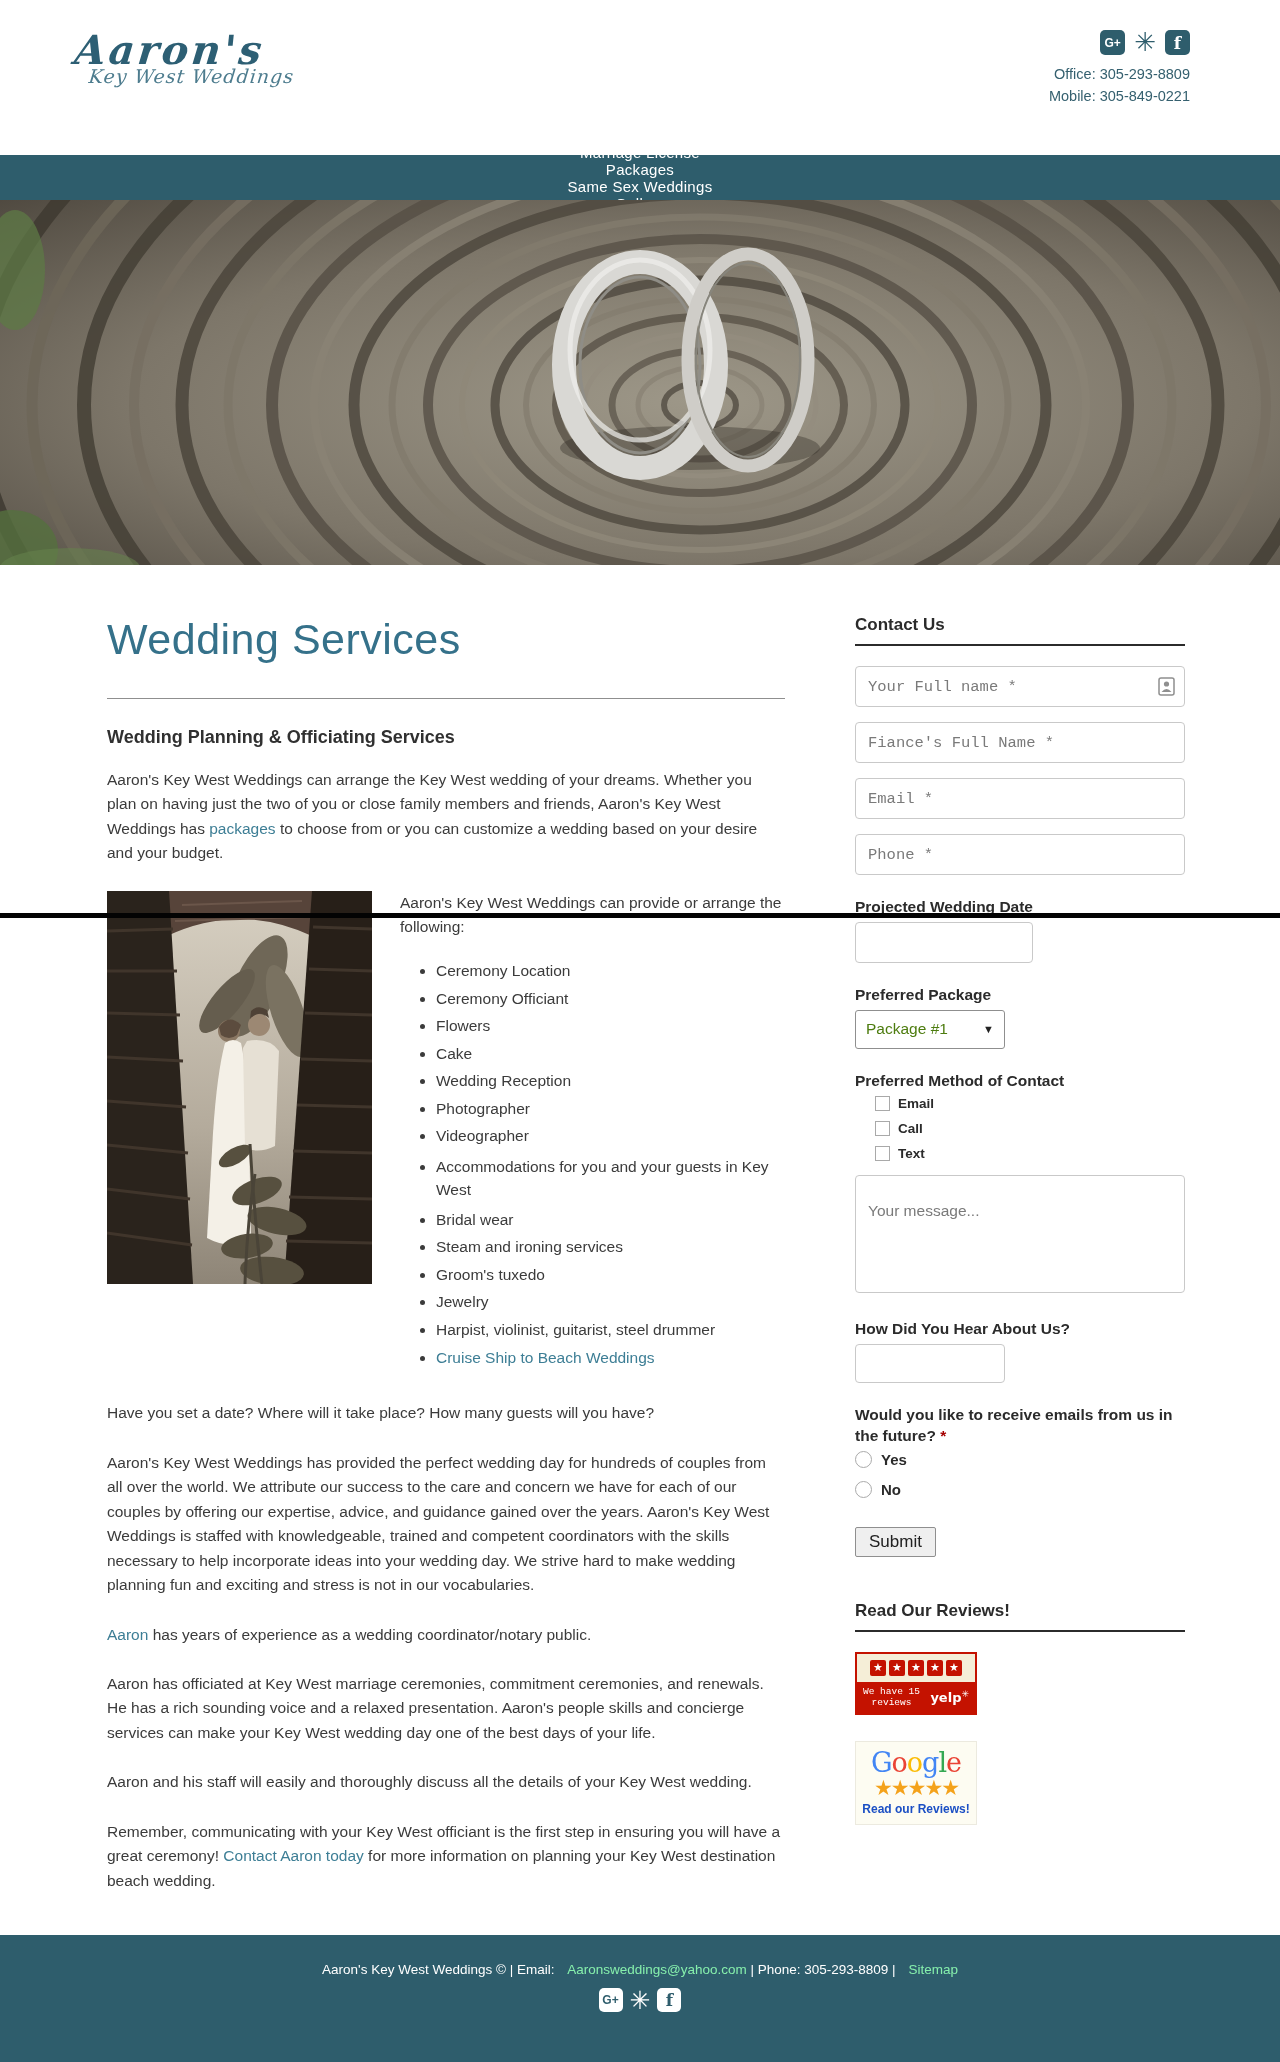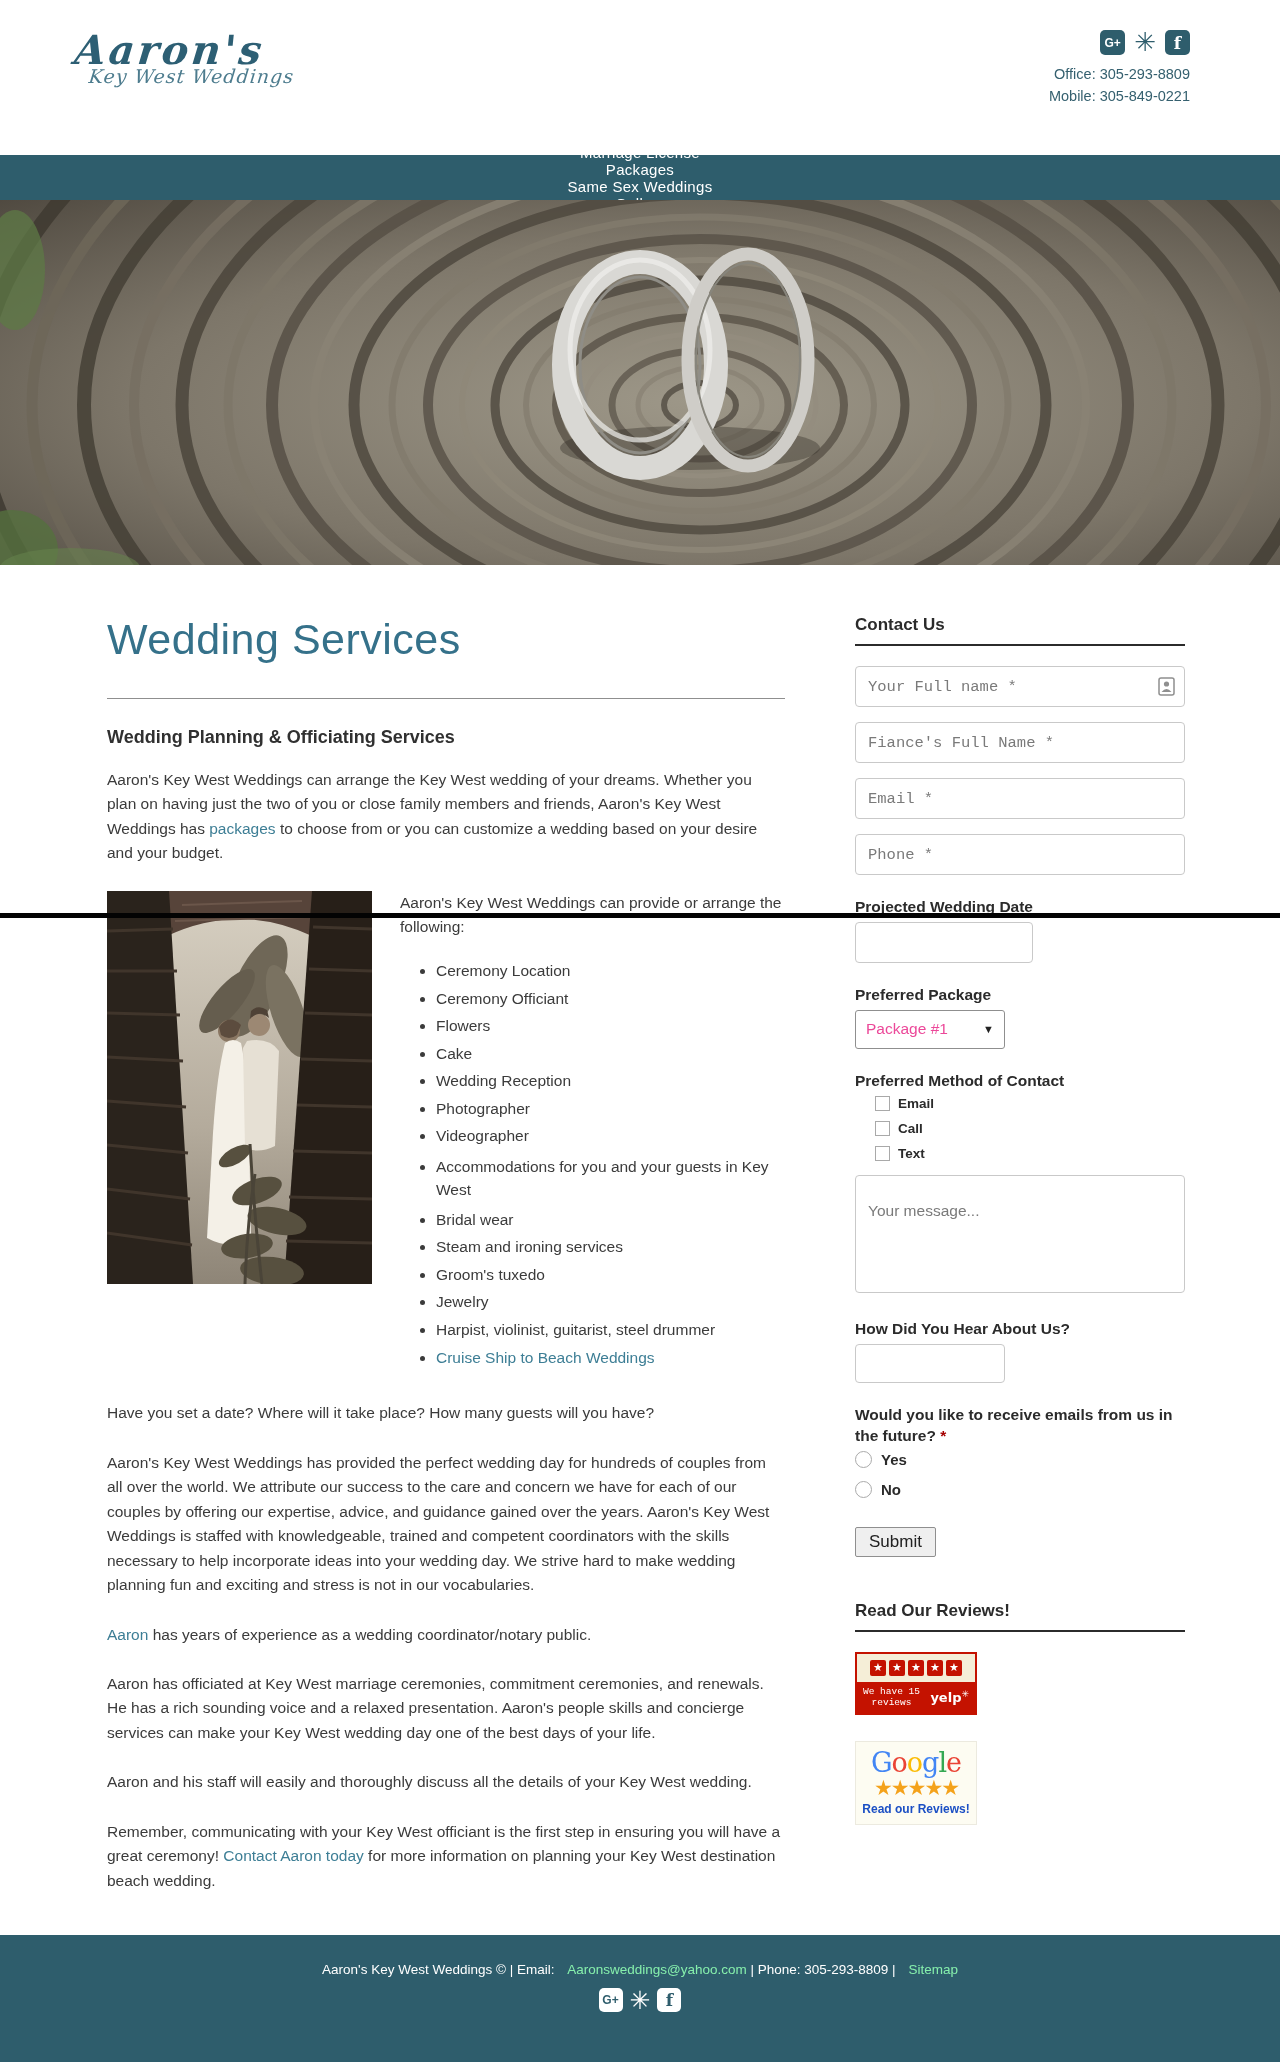--- a/index.html
+++ b/index.html
@@ -56,21 +56,21 @@
   .field-wrap { position: relative; margin-bottom: 15px; }
   .form-input { width: 100%; height: 41px; border: 1px solid #c9c9c9; border-radius: 4px;
     padding: 0 12px; font-size: 15.5px; font-family: Liberation Mono, monospace; color: #333; }
   .form-input::placeholder, .form-textarea::placeholder { color: #7a7a7a; }
   .autofill-icon { position: absolute; right: 10px; top: 11px; }
   .form-label { font-size: 15.5px; font-weight: bold; color: #2b2b2b; margin: 22px 0 4px; line-height: 1.35; }
   .small-input { width: 178px; height: 41px; border: 1px solid #c9c9c9; border-radius: 4px; padding: 0 10px; font-size: 15px; }
   .hear-input { width: 150px; height: 39px; }
   .select-box { width: 150px; height: 39px; border: 1px solid #8f8f8f; border-radius: 3px;
     display: flex; align-items: center; justify-content: space-between; padding: 0 10px; cursor: pointer; }
-  .select-box .sel-val { font-size: 15.5px; color: #ec4899; }
+  .select-box .sel-val { font-size: 15.5px; color: #4d7c0f; }
   .select-box .caret { font-size: 11px; color: #222; }
   .check-row { display: flex; align-items: center; margin-bottom: 10px; cursor: pointer; padding-left: 20px; }
   .checkbox { width: 15px; height: 15px; border: 1px solid #a9a9a9; background: #fff; margin-right: 8px; flex: 0 0 auto; }
   .check-row span.cr-label { font-size: 13.5px; font-weight: bold; color: #2b2b2b; }
   .form-textarea { width: 100%; height: 118px; border: 1px solid #c9c9c9; border-radius: 4px;
     padding: 26px 12px; font-size: 15.5px; font-family: "Liberation Sans", sans-serif; resize: none; margin-top: 4px; }
   .radio-row { display: flex; align-items: center; margin-bottom: 13px; cursor: pointer; }
   .radio { width: 17px; height: 17px; border: 1px solid #aaa; border-radius: 50%; background: #fff; margin-right: 9px; flex: 0 0 auto; }
   .radio-row span.cr-label { font-size: 15px; font-weight: bold; color: #2b2b2b; }
   .required-mark { color: #a50000; }

